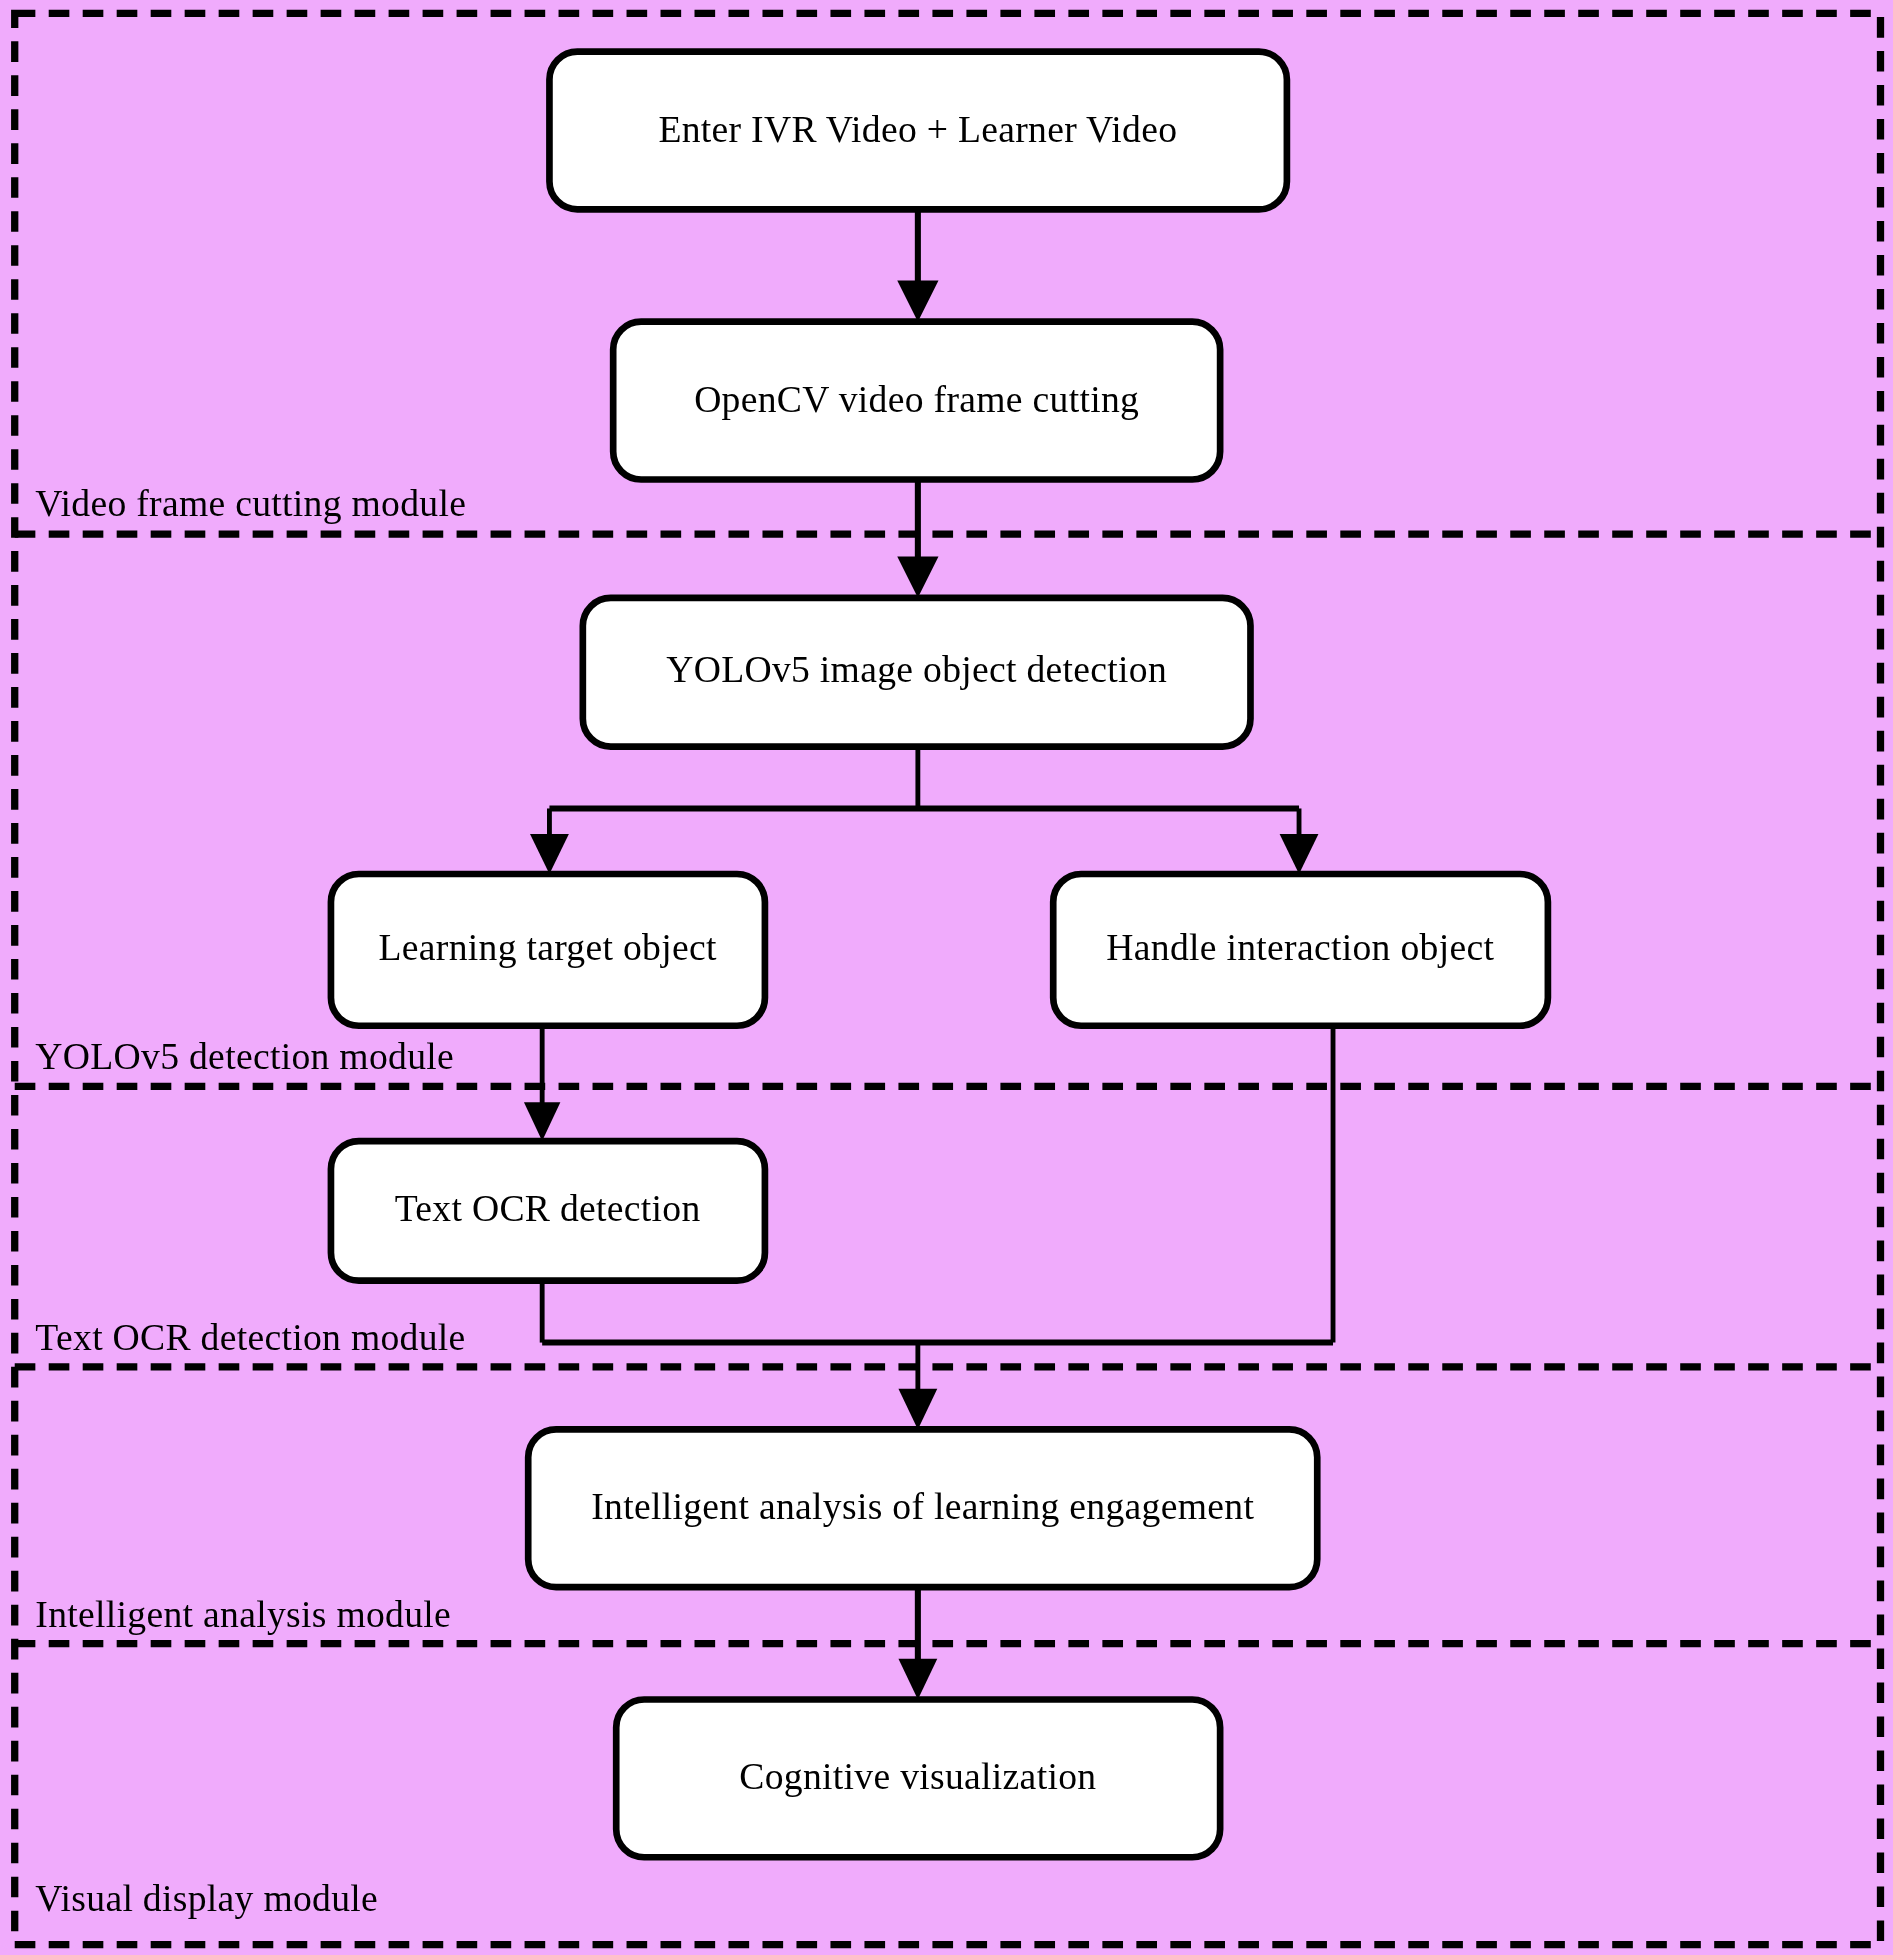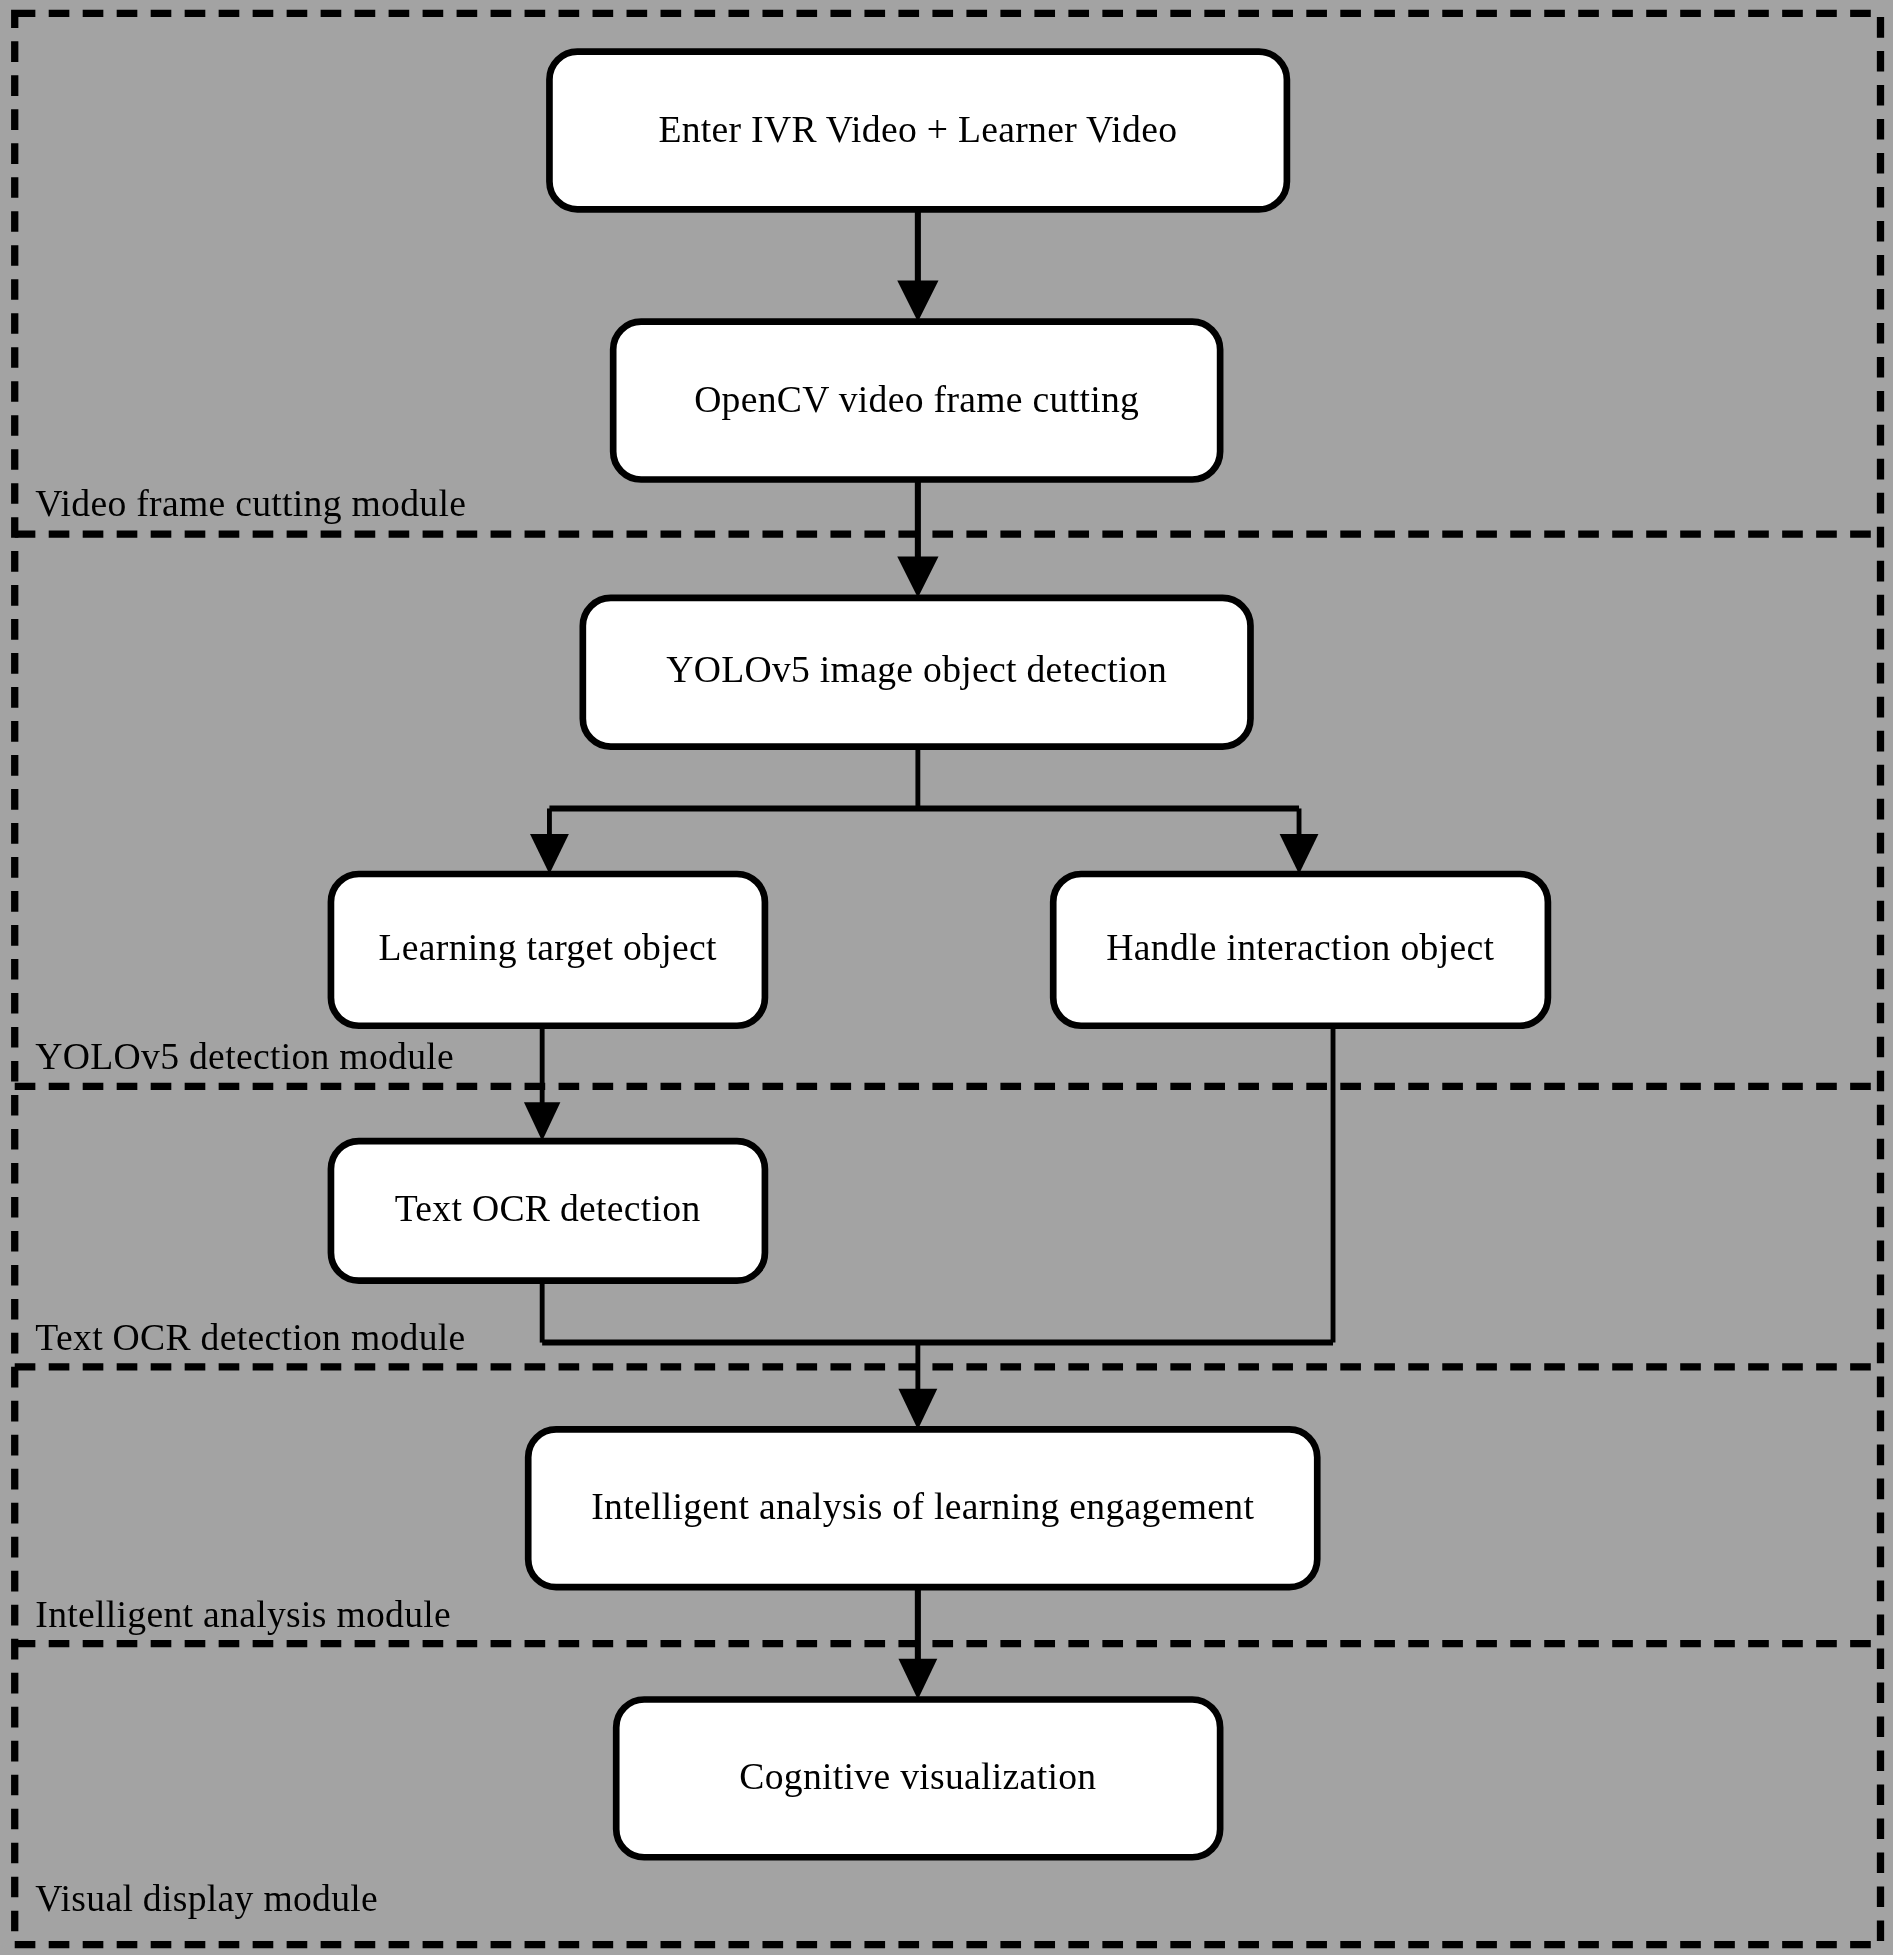--- a/index.html
+++ b/index.html
@@ -1,17 +1,17 @@
 <!DOCTYPE html>
 <html style="font-size:9.7px"><head>
 <meta charset="utf-8">
 <style>
   html,body{margin:0;padding:0;background:#ffffff;}
   body{font-family:"Liberation Serif","DejaVu Serif",serif;}
-  #stage{position:relative;width:1894px;height:1955px;background:#a3a3a3;overflow:hidden;}
+  #stage{position:relative;width:1894px;height:1955px;background:#f0abfc;overflow:hidden;}
   svg#canvas{position:absolute;left:0;top:0;width:1894px;height:1955px;}
   .node-text{
     font-family:"Liberation Serif","DejaVu Serif",serif;
     font-size:62px;
     fill:#000;
     text-anchor:middle;
     dominant-baseline:middle;
     letter-spacing:0.5px;
   }
   .module-text{

